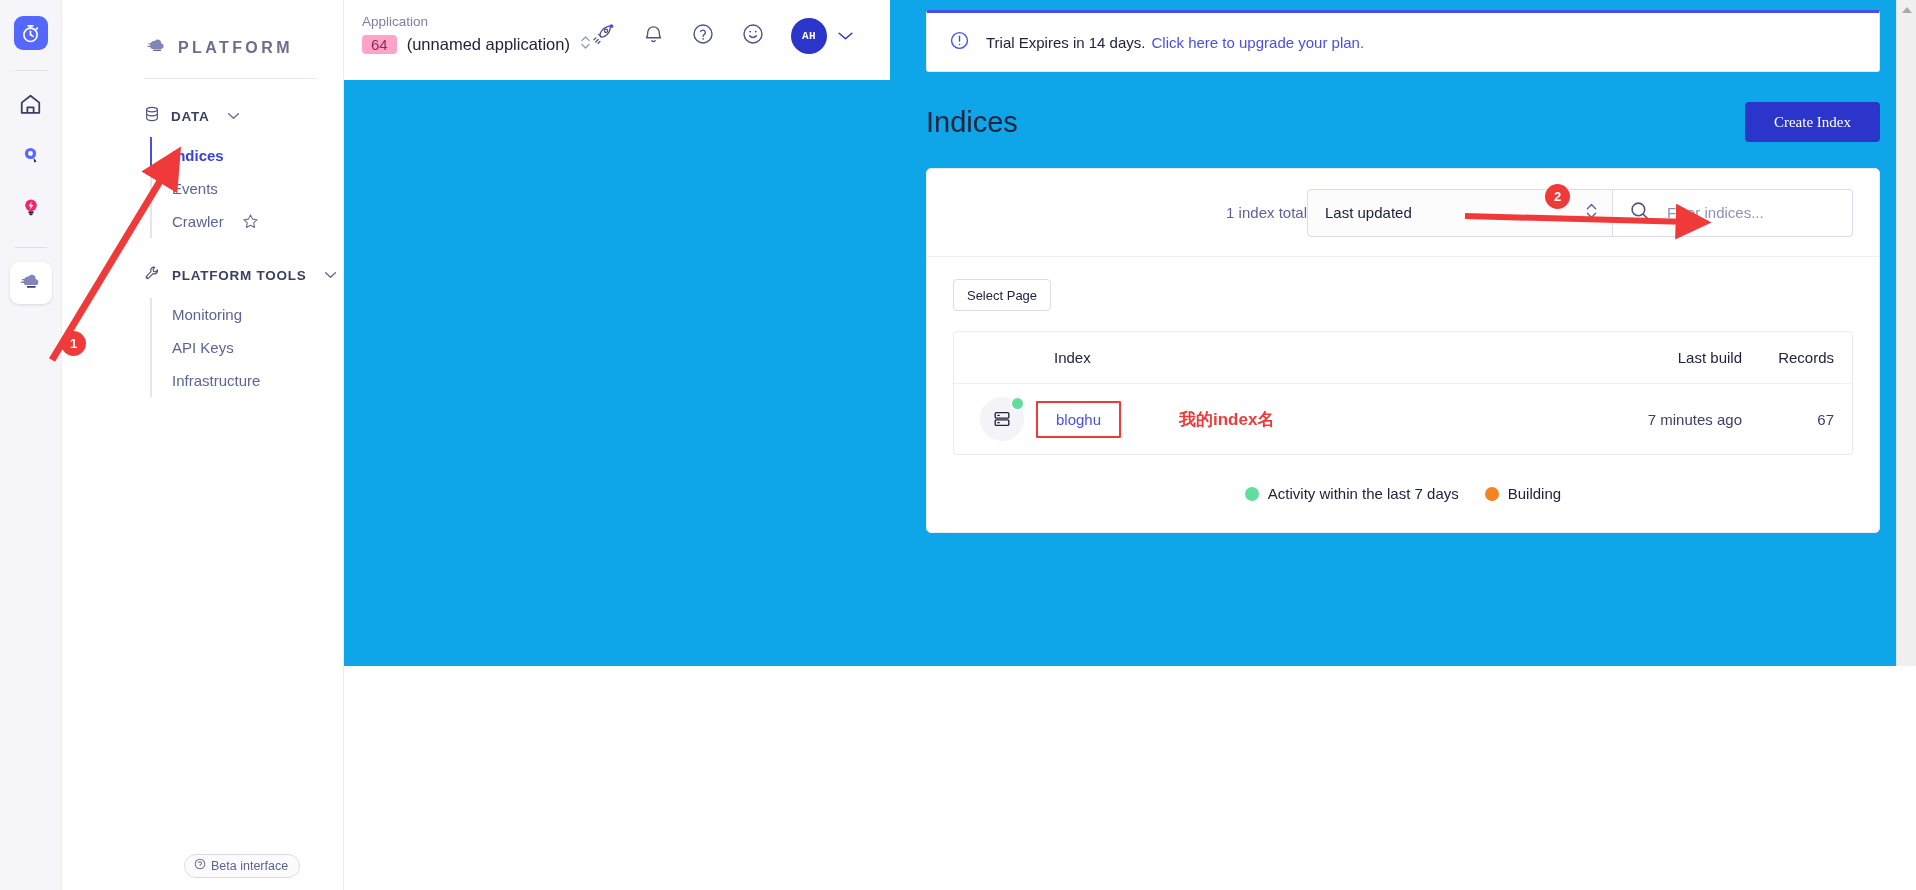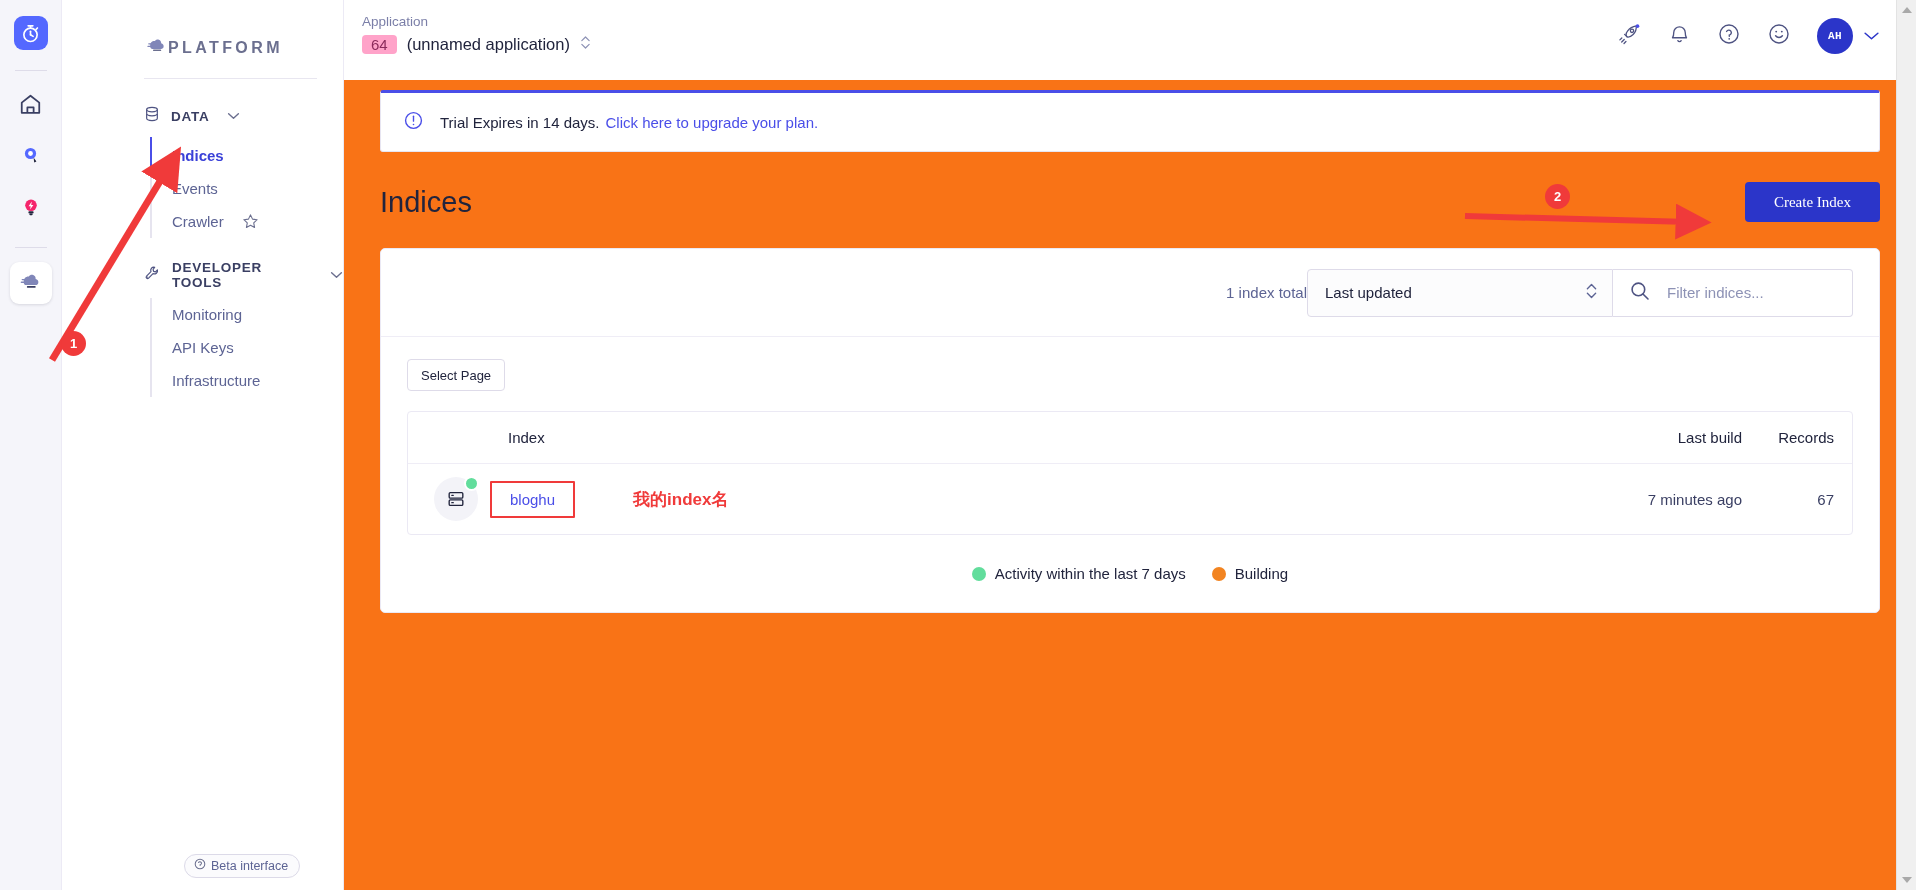--- a/index.html
+++ b/index.html
@@ -43,21 +43,21 @@
   
   .sidebar {
     width: 282px; height: 890px;
     background: #ffffff;
     border-right: 1px solid #eceaf5;
     flex: none;
     position: relative;
     padding: 0 0 0 0;
   }
   .brand {
-    display: flex; align-items: center; 
+    display: flex; align-items: center; gap: 10px;
     padding: 26px 0 0 82px;
     height: 70px;
   }
   .brand-text {
     font-size: 16px; letter-spacing: 3.4px; font-weight: 700;
     color: #6b6f8f;
   }
   .brand-divider {
     margin: 8px 26px 0 82px;
     height: 1px; background: #e8e6f0;
@@ -94,23 +94,23 @@
     position: absolute; left: 122px; bottom: 12px;
     display: inline-flex; align-items: center; gap: 5px;
     border: 1px solid #dcdae8; border-radius: 13px;
     padding: 3px 11px 4px 9px;
     font-size: 12.5px; color: #5d6494;
     background: #fbfbfd;
   }
 
   
   .main {
-    flex: 1; height: 890px;
-    background: #f97316;
-    display: flex; flex-direction: column;
+    flex: 1; height: 666px;
+    background: #0ea5e9;
+    display: flex; flex-direction: row;
     position: relative;
     overflow: hidden;
   }
   .topbar {
     height: 80px; background: #ffffff;
     display: flex; align-items: flex-start;
     justify-content: space-between;
     padding: 14px 36px 0 18px;
     flex: none;
   }
@@ -385,21 +385,21 @@
     </div>
 
     <div class="nav-section">
       <div class="nav-head">
         <span>
           <svg width="17" height="17" viewBox="0 0 20 20" fill="none" stroke="#4e5382" stroke-width="1.4" stroke-linecap="round" stroke-linejoin="round">
             <path d="M12.6 2.6 a3.8 3.8 0 0 0 -4.4 5.2 L3 13 a1.7 1.7 0 0 0 2.4 2.4 l5.2 -5.2 a3.8 3.8 0 0 0 5.2 -4.4 l-2.3 2.3 -2.2 -.6 -.6 -2.2 Z"></path>
             <circle cx="4.3" cy="14.2" r=".8" fill="#4e5382" stroke="none"></circle>
           </svg>
         </span>
-        <span>DEVELOPER TOOLS</span>
+        <span>PLATFORM TOOLS</span>
         <span class="chev">
           <svg width="13" height="8" viewBox="0 0 14 9" fill="none" stroke="#6b6f8f" stroke-width="1.6" stroke-linecap="round" stroke-linejoin="round">
               <path d="M1.5 2 L7 7 L12.5 2"></path>
             </svg>
         </span>
       </div>
       <div class="nav-sub">
         <div class="nav-item">
           <span>Monitoring</span>
         </div>

